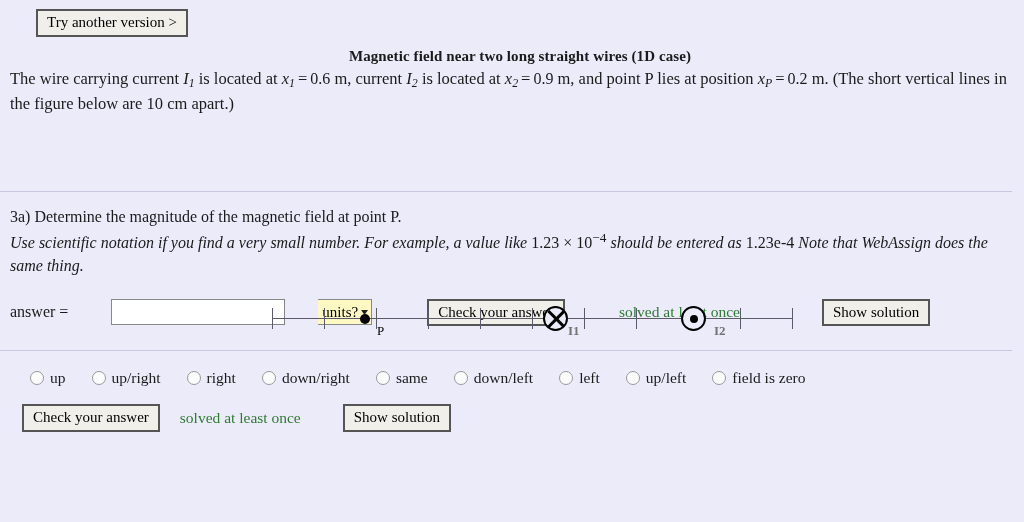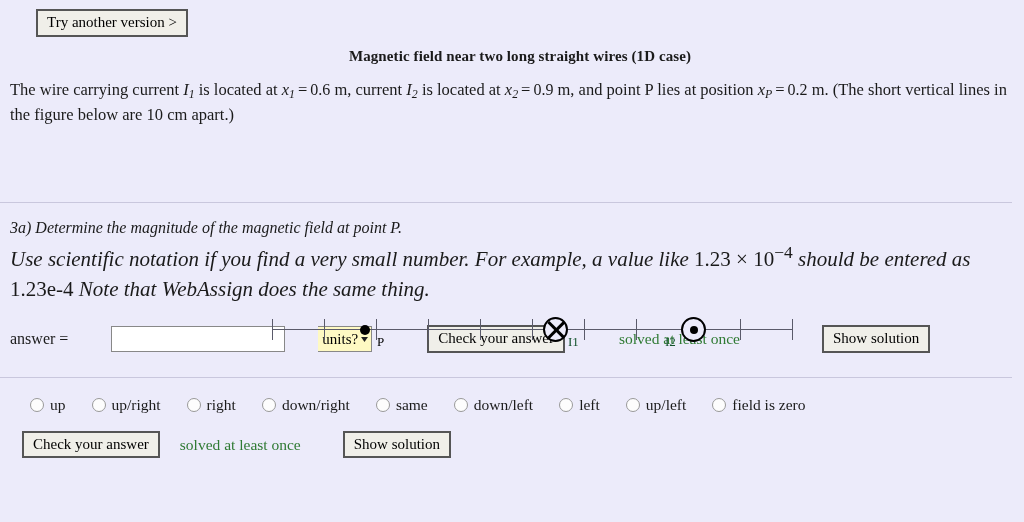--- a/index.html
+++ b/index.html
@@ -49,21 +49,21 @@
   }
 
   
   .para {
     font-size: 16.5px;
     line-height: 1.42;
     margin: 0;
     padding: 0 10px 0 10px;
   }
   .p1 { margin-top: 18px; }
-  .p2 { margin-top: 13px; }
+  .p2 { margin-top: 2px; }
 
   i.var { font-family: "Liberation Serif", serif; font-style: italic; }
   .sub {
     font-size: 0.72em;
     vertical-align: -0.28em;
     font-style: italic;
   }
   .num { font-size: 0.97em; }
   .eq { padding: 0 3px; }
 
@@ -130,41 +130,41 @@
     width: 8px;
     height: 8px;
     background: #000;
     border-radius: 50%;
     transform: translate(-50%,-50%);
   }
   .wire-label {
     position: absolute;
     font-size: 13px;
     top: 194px;
-    color: #14532d;
+    color: #737373;
+    font-weight: bold;
   }
 
   
   .divider {
     height: 1px;
     background: #c9c7dd;
     margin: 0 12px 0 0;
   }
 
   
   .qtext {
     font-size: 16px;
     padding: 0 10px;
     margin: 0;
     line-height: 1.42;
-    font-style: italic;
   }
   .hint {
     font-style: italic;
-    font-size: 21px;
+    font-size: 16px;
     padding: 0 10px;
     margin: 0;
     line-height: 1.42;
   }
   .hint .upright { font-style: normal; }
 
   .answer-row {
     display: flex;
     align-items: center;
     padding: 0 10px;
@@ -285,21 +285,21 @@
 
     <div class="wire" style="left:543px">
       <span class="cross-a"></span>
         <span class="cross-b"></span>
     </div>
     <div class="wire-label" style="left:568px">I1</div>
 
     <div class="wire" style="left:681px">
       <span class="dot"></span>
     </div>
-    <div class="wire-label" style="left:665px">I2</div>
+    <div class="wire-label" style="left:714px">I2</div>
   </div>
 
   <div class="divider"></div>
 
   <div style="margin-top:14px">
     <p class="qtext">3a) Determine the magnitude of the magnetic field at point P.</p>
     <p class="hint">
       <span>Use scientific notation if you find a very small number. For example, a value like </span><span class="upright">1.23 × 10</span><sup class="upright">−4</sup><span> should be entered as </span><span class="upright">1.23e-4</span><span> Note that WebAssign does the same thing.</span>
     </p>
 

